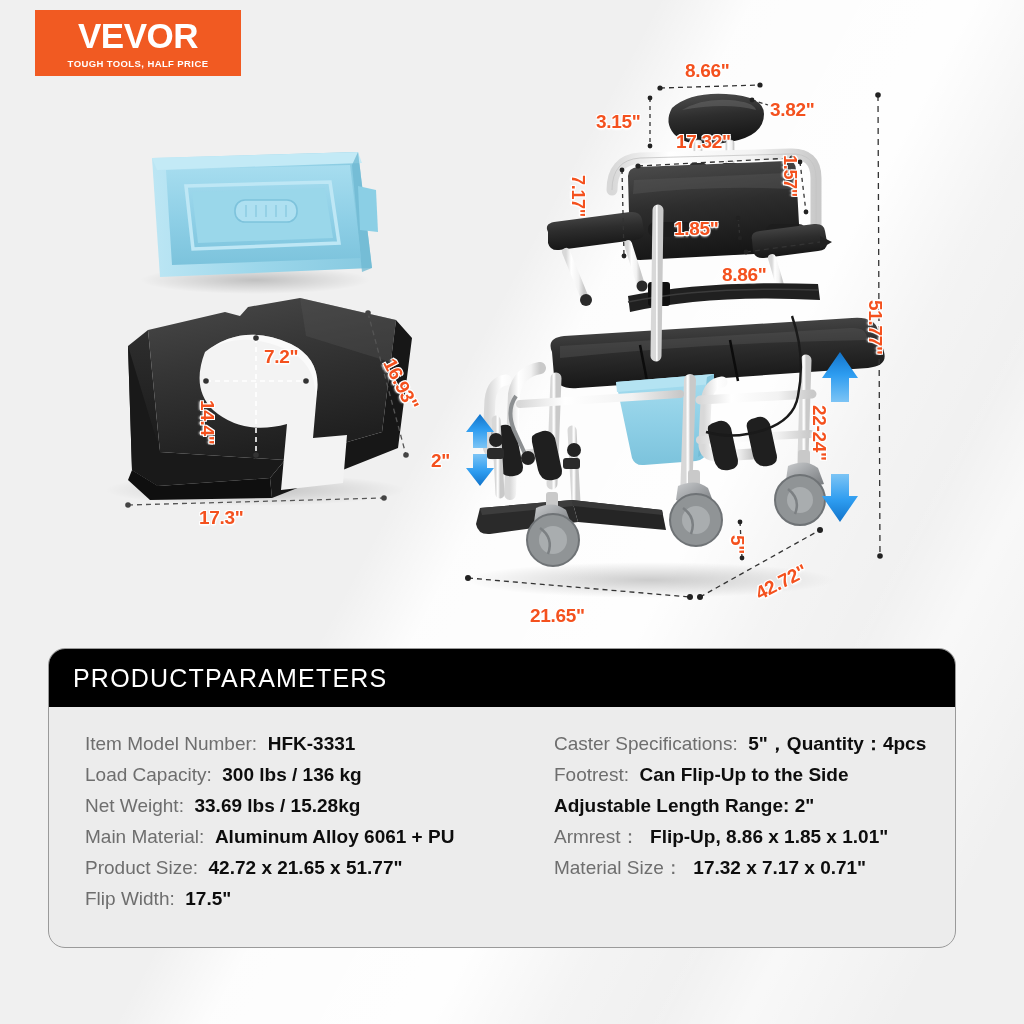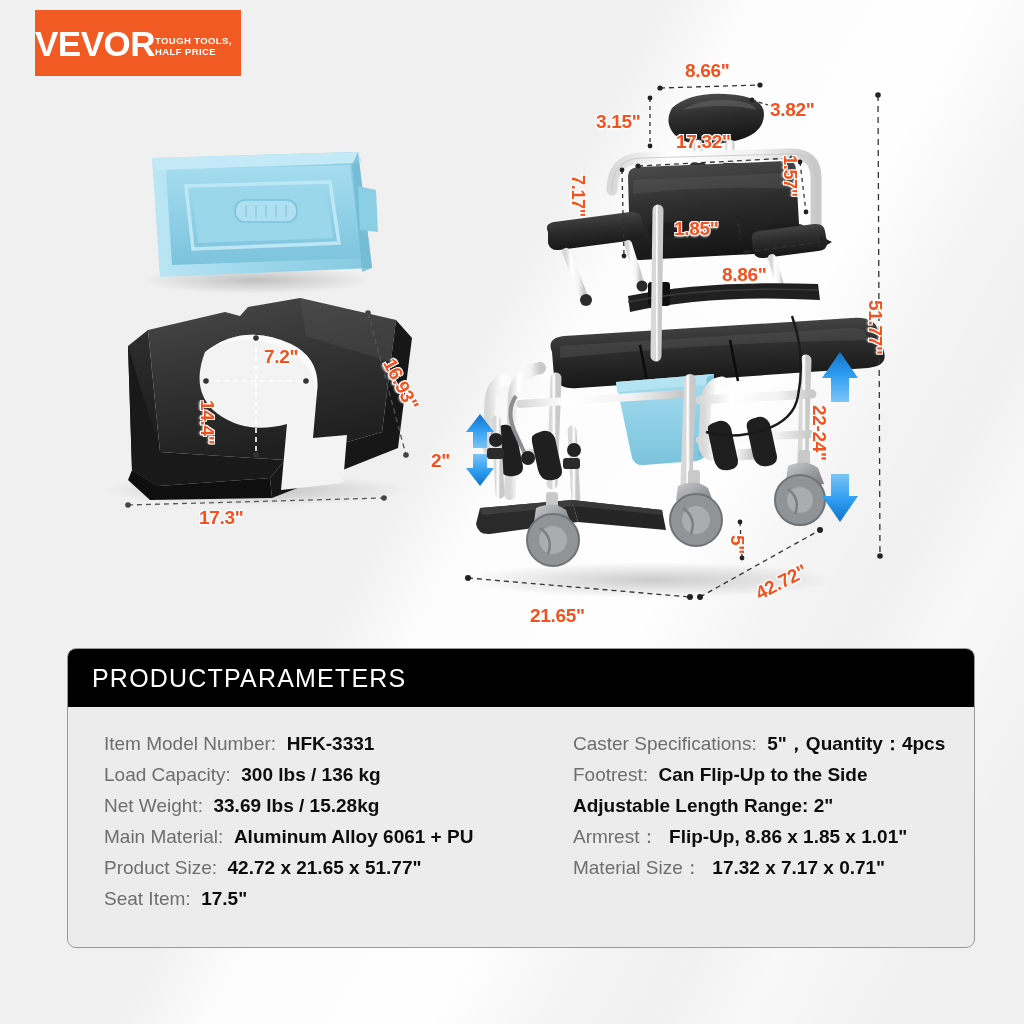--- a/index.html
+++ b/index.html
@@ -39,21 +39,21 @@
     pointer-events: none;
   }
 
   
   #logo {
     position: absolute;
     left: 35px; top: 10px;
     width: 206px; height: 66px;
     background: #F15A22;
     display: flex;
-    flex-direction: row;
+    flex-direction: column;
     align-items: center;
     justify-content: center;
     z-index: 20;
   }
   #logo .wordmark {
     color: #fff;
     font-size: 35px;
     font-weight: bold;
     letter-spacing: -0.5px;
     line-height: 1;
@@ -87,25 +87,25 @@
        1px  1px 0 #fff, -1px  1px 0 #fff,
        1px -1px 0 #fff, -1px -1px 0 #fff,
        0 2px 2px rgba(255,255,255,0.9);
     z-index: 15;
     letter-spacing: -0.3px;
   }
 
   
   #params {
     position: absolute;
-    left: 67px; top: 648px;
+    left: 48px; top: 648px;
     width: 908px; height: 300px;
     background: #ececec;
     border: 1px solid #9a9a9a;
-    border-radius: 9px;
+    border-radius: 17px;
     overflow: hidden;
     z-index: 20;
   }
   #params-header {
     height: 58px;
     background: #000;
     display: flex;
     align-items: center;
     padding-left: 24px;
   }
@@ -449,21 +449,21 @@
   <div id="params-header">
     <span id="params-title">PRODUCTPARAMETERS</span>
   </div>
   <div id="params-body">
     <div class="col col-left" id="col-left">
         <div class="prow"><span class="plabel">Item Model Number:</span><span class="pvalue">&nbsp;&nbsp;HFK-3331</span></div>
         <div class="prow"><span class="plabel">Load Capacity:</span><span class="pvalue">&nbsp;&nbsp;300 lbs / 136 kg</span></div>
         <div class="prow"><span class="plabel">Net Weight:</span><span class="pvalue">&nbsp;&nbsp;33.69 lbs / 15.28kg</span></div>
         <div class="prow"><span class="plabel">Main Material:</span><span class="pvalue">&nbsp;&nbsp;Aluminum Alloy 6061 + PU</span></div>
         <div class="prow"><span class="plabel">Product Size:</span><span class="pvalue">&nbsp;&nbsp;42.72 x 21.65 x 51.77"</span></div>
-        <div class="prow"><span class="plabel">Seat Item:</span><span class="pvalue">&nbsp;&nbsp;17.5"</span></div>
+        <div class="prow"><span class="plabel">Flip Width:</span><span class="pvalue">&nbsp;&nbsp;17.5"</span></div>
       </div>
     <div class="col col-right" id="col-right">
         <div class="prow"><span class="plabel">Caster Specifications:</span><span class="pvalue">&nbsp;&nbsp;5"，Quantity：4pcs</span></div>
         <div class="prow"><span class="plabel">Footrest:</span><span class="pvalue">&nbsp;&nbsp;Can Flip-Up to the Side</span></div>
         <div class="prow bold-all"><span class="plabel">Adjustable Length Range: 2"</span></div>
         <div class="prow"><span class="plabel">Armrest：</span><span class="pvalue">&nbsp;&nbsp;Flip-Up,  8.86 x 1.85 x 1.01"</span></div>
         <div class="prow"><span class="plabel">Material Size：</span><span class="pvalue">&nbsp;&nbsp;17.32 x 7.17 x 0.71"</span></div>
       </div>
   </div>
 </div>

